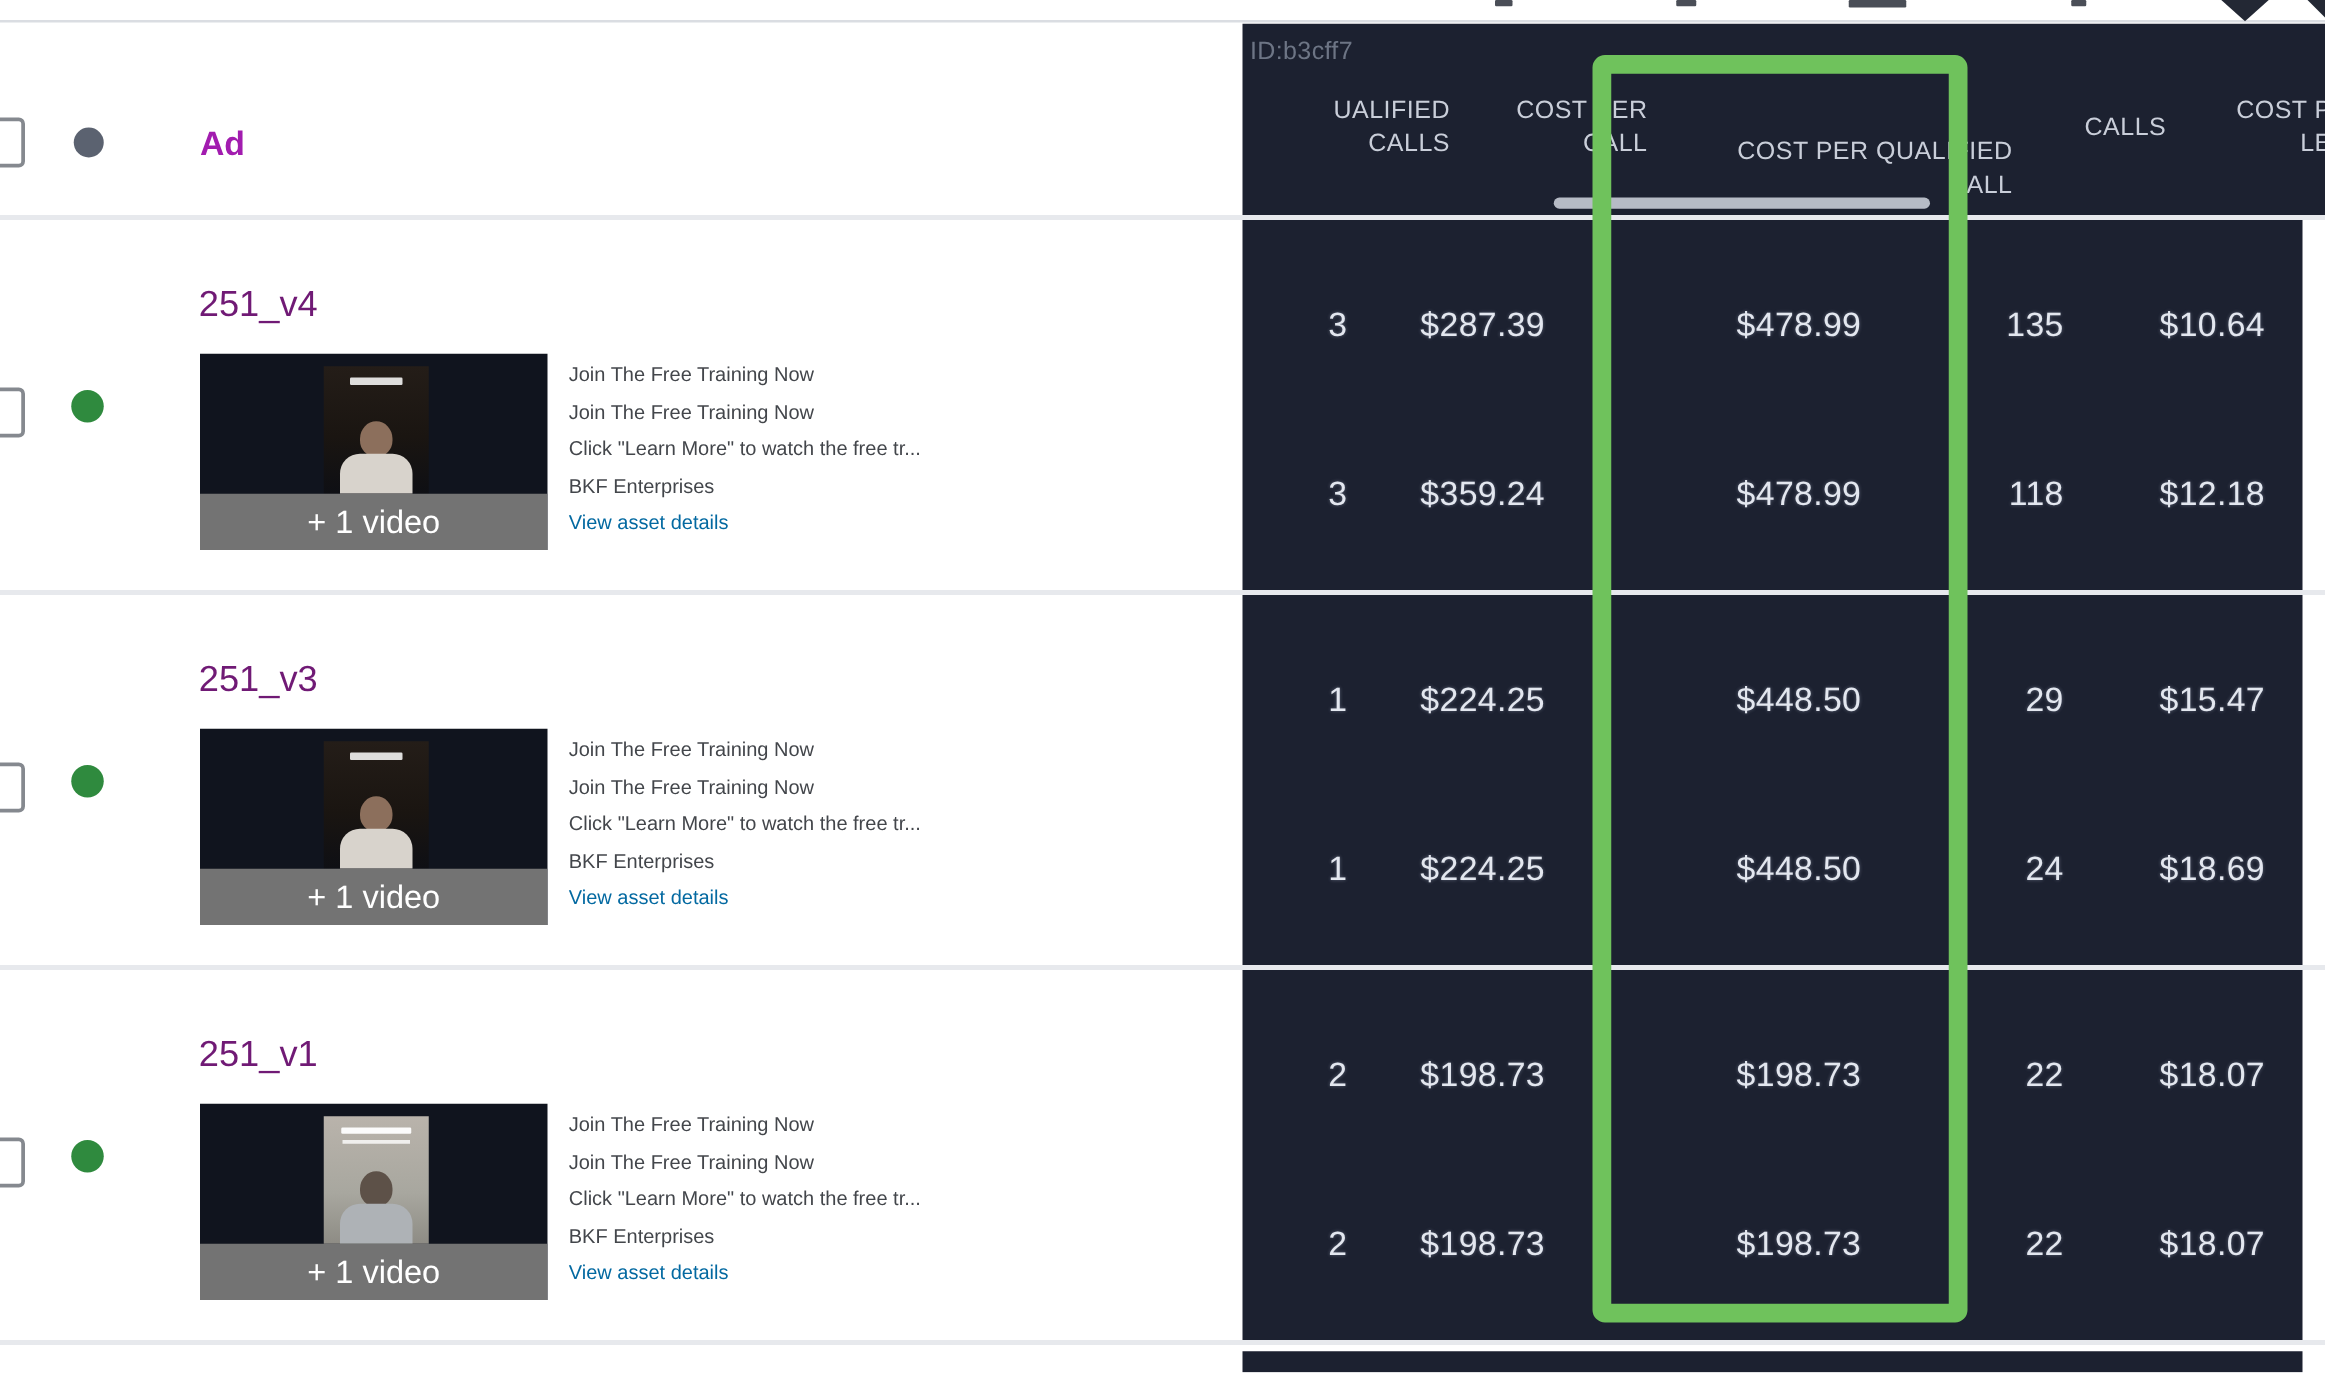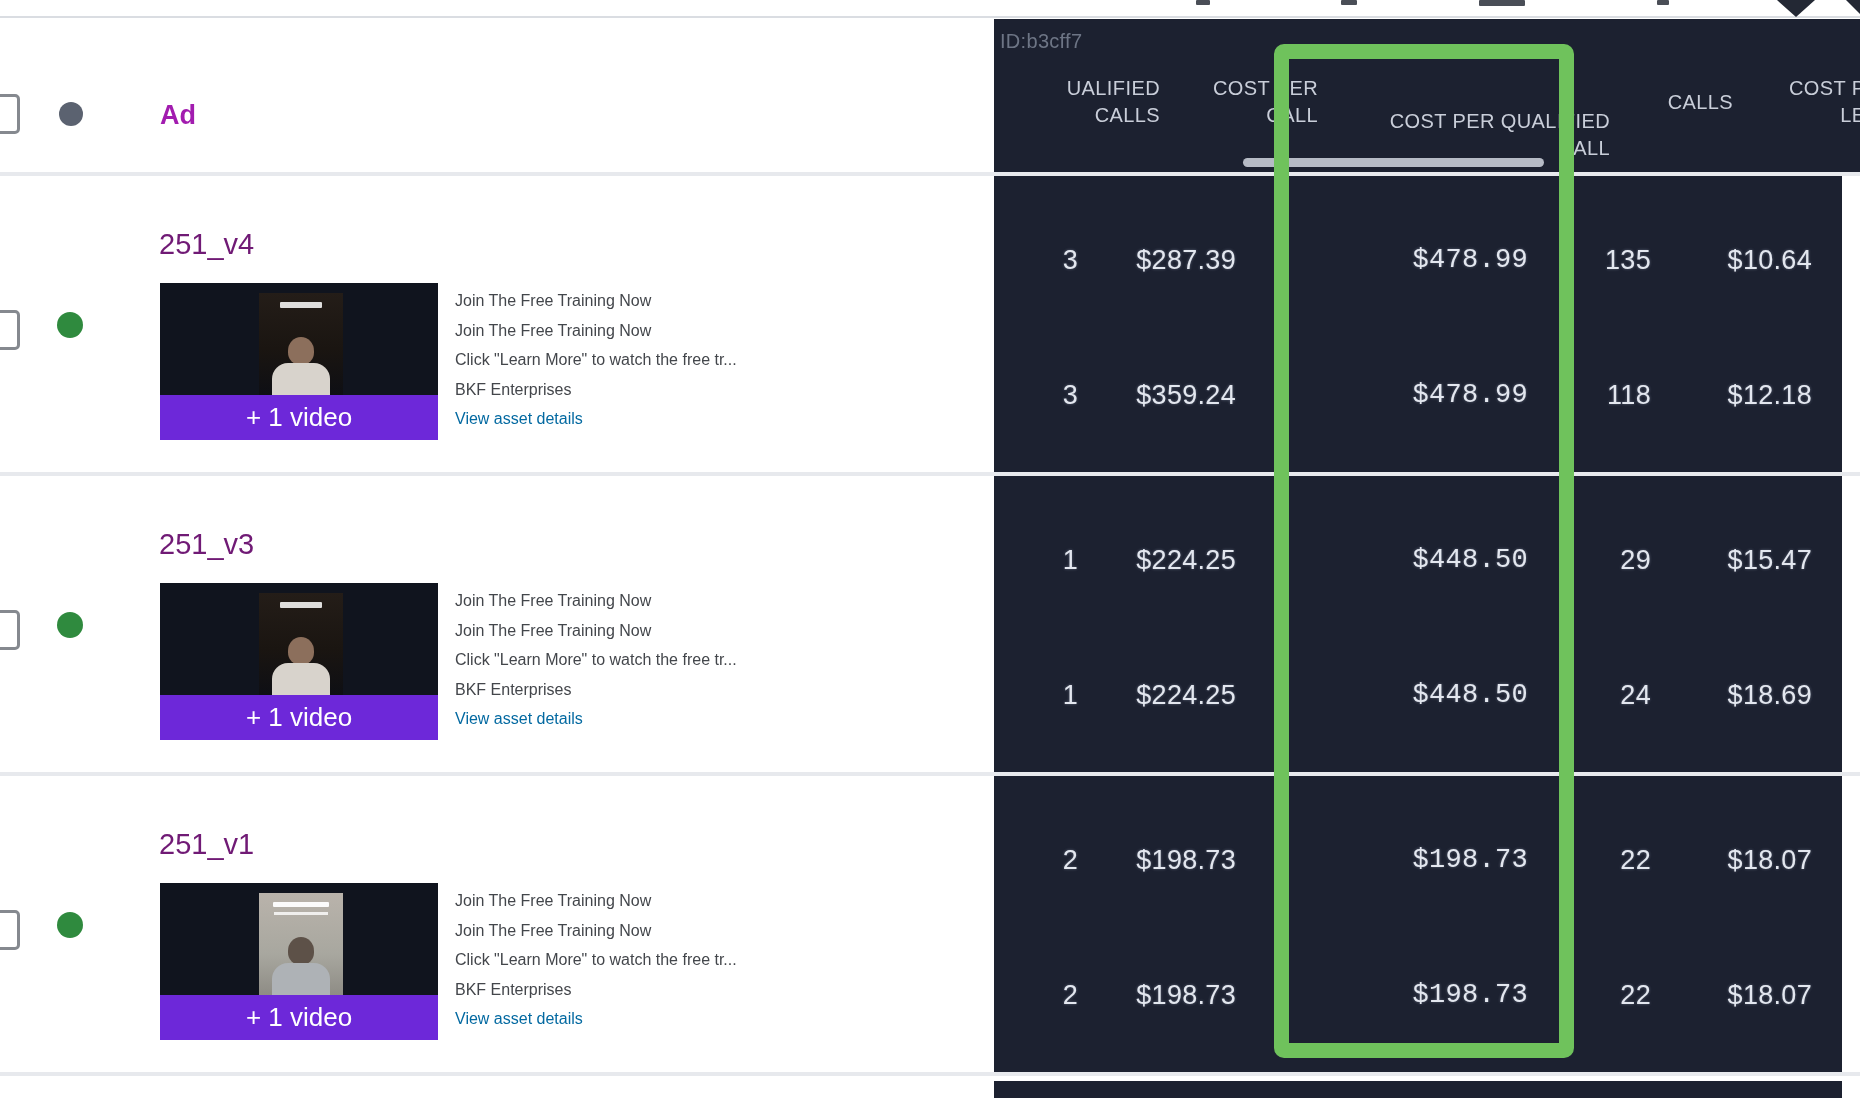--- a/index.html
+++ b/index.html
@@ -39,41 +39,41 @@
   .divider{position:absolute;left:0;width:1860px;height:4px;background:#e7e9ed;}
   
   .row{position:absolute;left:0;width:1860px;height:296px;}
   .row-dark{position:absolute;left:994px;top:0;width:848px;height:100%;background:#1c2130;}
   .bottom-strip{position:absolute;left:994px;top:1081px;width:848px;height:17px;background:#1c2130;}
   .row-checkbox{top:134px;}
   .status-dot{position:absolute;left:57px;top:136px;width:26px;height:26px;border-radius:50%;background:#2f8a3e;}
   .ad-title{position:absolute;left:159px;top:52px;font-size:29px;color:#701a75;}
   
   .thumb{position:absolute;left:160px;top:107px;width:278px;height:157px;background:#10141e;overflow:hidden;}
-  .thumb-strip{position:absolute;left:0;bottom:0;width:100%;height:45px;background:#6d28d9;
+  .thumb-strip{position:absolute;left:0;bottom:0;width:100%;height:45px;background:#737373;
     color:#ffffff;font-size:26px;line-height:45px;text-align:center;}
   .phone{position:absolute;left:99px;top:10px;width:84px;height:102px;overflow:hidden;
     background:linear-gradient(180deg,#241d18 0%,#1a1511 55%,#0e0f14 100%);}
   .phone .caption{position:absolute;left:50%;transform:translateX(-50%);top:9px;width:42px;height:6px;background:rgba(255,255,255,.85);border-radius:1px;}
   .phone .head{position:absolute;left:50%;transform:translateX(-50%);top:44px;width:26px;height:28px;border-radius:50% 50% 45% 45%;background:#8c6f5c;}
   .phone .shirt{position:absolute;left:50%;transform:translateX(-50%);bottom:0;width:58px;height:32px;border-radius:16px 16px 0 0;background:#d8d3cc;}
   .thumb.light .phone{background:linear-gradient(180deg,#b9b3ab 0%,#a8a79f 60%,#8e8c85 100%);}
   .thumb.light .phone .caption{background:rgba(255,255,255,.95);width:56px;height:5px;box-shadow:0 9px 0 -1px rgba(255,255,255,.8);}
   .thumb.light .phone .head{background:#5d5148;}
   .thumb.light .phone .shirt{background:#aeb2b6;}
   
   .ad-text{position:absolute;left:455px;top:110px;width:480px;font-size:16px;line-height:29.5px;color:#43464b;white-space:nowrap;}
   .ad-link{color:#0369a1;cursor:pointer;}
   
   .m{position:absolute;height:34px;line-height:34px;text-align:right;font-size:27px;color:#e3e7ef;
      letter-spacing:.3px;text-shadow:0 0 3px rgba(220,230,255,.35);white-space:nowrap;}
   .m.r1{top:67px;} .m.r2{top:202px;}
   .m.qc{left:998px;width:80px;}
   .m.cpc{left:1096px;width:140px;}
-  .m.cpqc{left:1358px;width:170px;font-family:Liberation Mono, monospace;}
+  .m.cpqc{left:1319px;width:170px;}
   .m.leads{left:1571px;width:80px;text-underline-offset:5px;text-decoration-thickness:2px;cursor:pointer;}
   .m.cpl{left:1672px;width:140px;}
   
   .highlight-box{position:absolute;left:1274px;top:44px;width:300px;height:1014px;
     border:15px solid #6fc25c;border-radius:10px;box-sizing:border-box;z-index:50;pointer-events:none;}
 </style>
 </head>
 <body>
 
 <div class="page">

